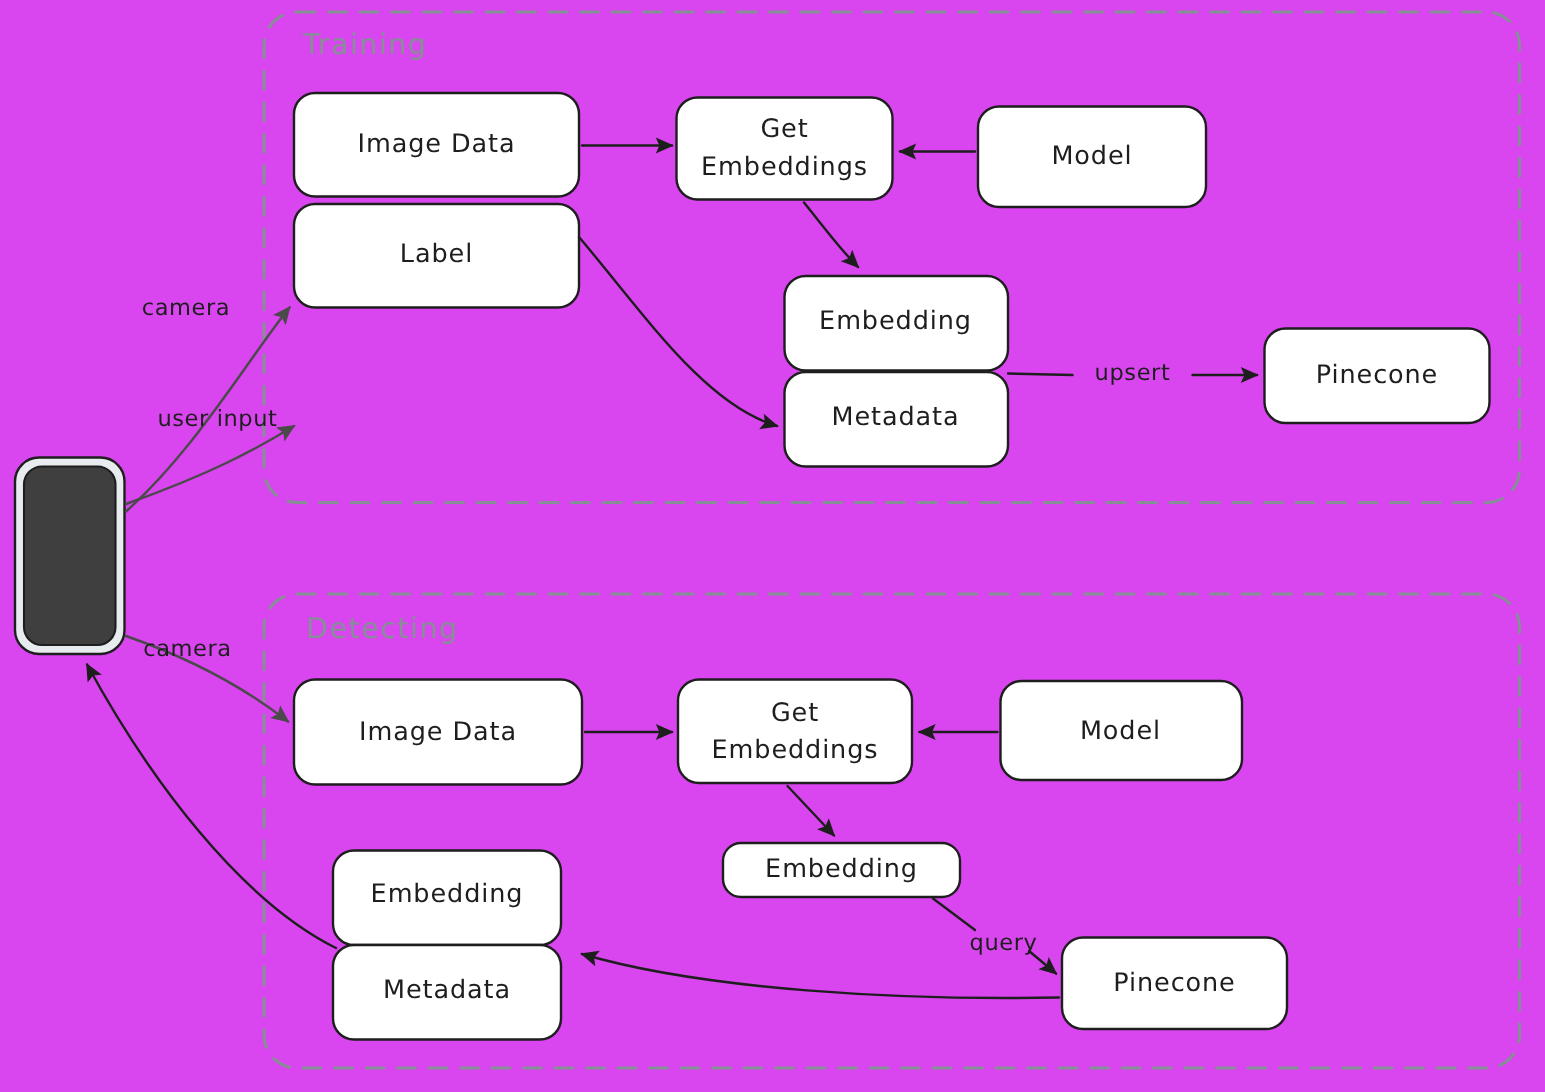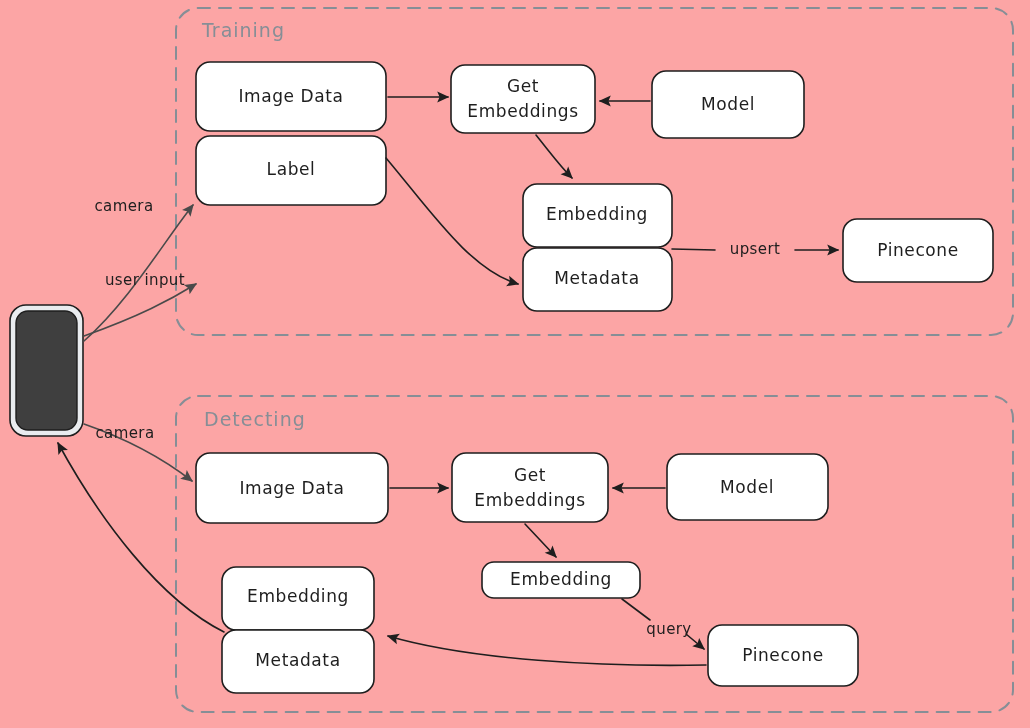--- a/index.html
+++ b/index.html
@@ -7,21 +7,21 @@
     padding: 0;
     background: #ffffff;
   }
   body {
     font-family: "DejaVu Sans", sans-serif;
   }
   #canvas {
     position: relative;
     width: 1030px;
     height: 728px;
-    background: #fca5a5;
+    background: #d946ef;
     overflow: hidden;
   }
   svg.layer {
     position: absolute;
     left: 0;
     top: 0;
     width: 1030px;
     height: 728px;
   }
   .node-label {

